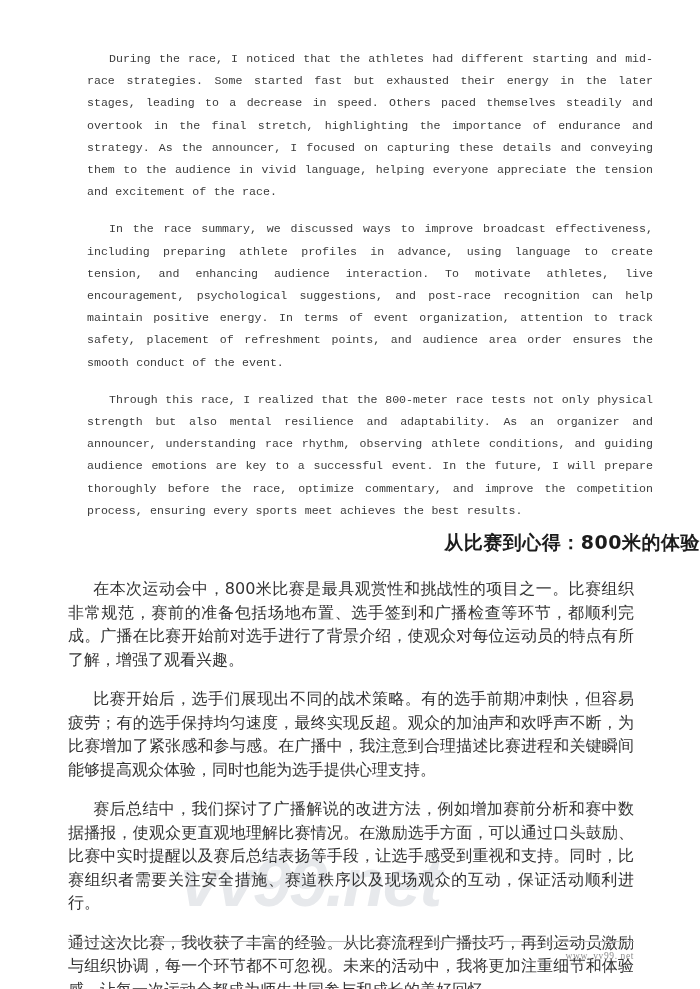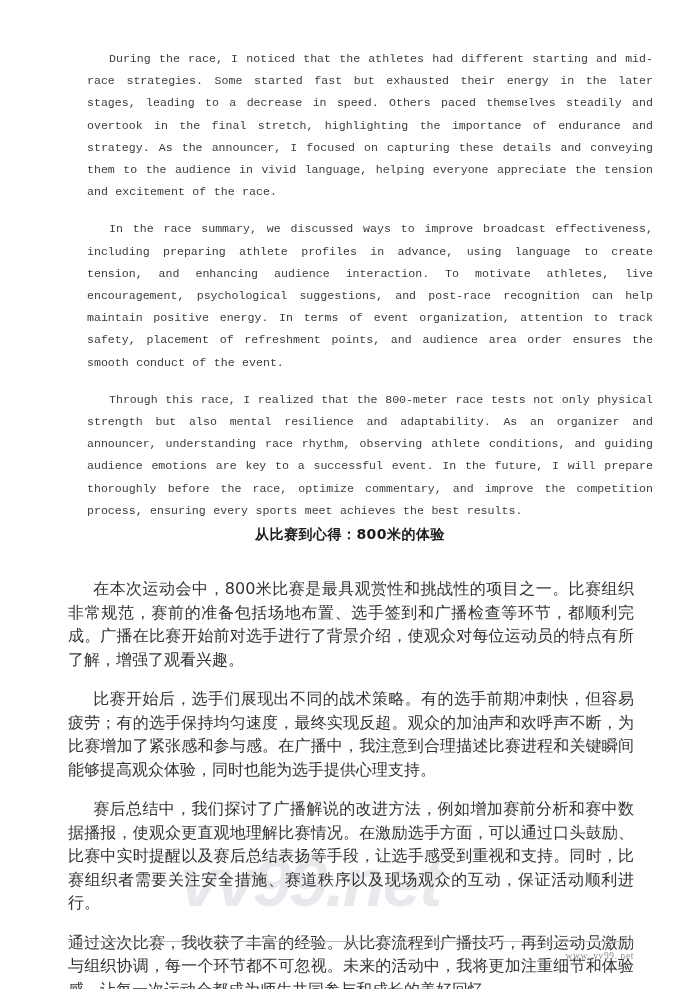--- a/index.html
+++ b/index.html
@@ -60,23 +60,23 @@
     text-indent: 22px;
     word-spacing: 0.5px;
   }
 
   
   .cn-heading {
     position: absolute;
     left: 0;
     top: 517px;
     width: 700px;
-    text-align: center;
+    text-align: right;
     font-family: "DejaVu Sans", "Liberation Sans", sans-serif;
-    font-size: 14px;
+    font-size: 19px;
     font-weight: bold;
     color: #1c1c1c;
     letter-spacing: 0.5px;
   }
 
   
   .cn-block {
     position: absolute;
     left: 68px;
     top: 577px;

